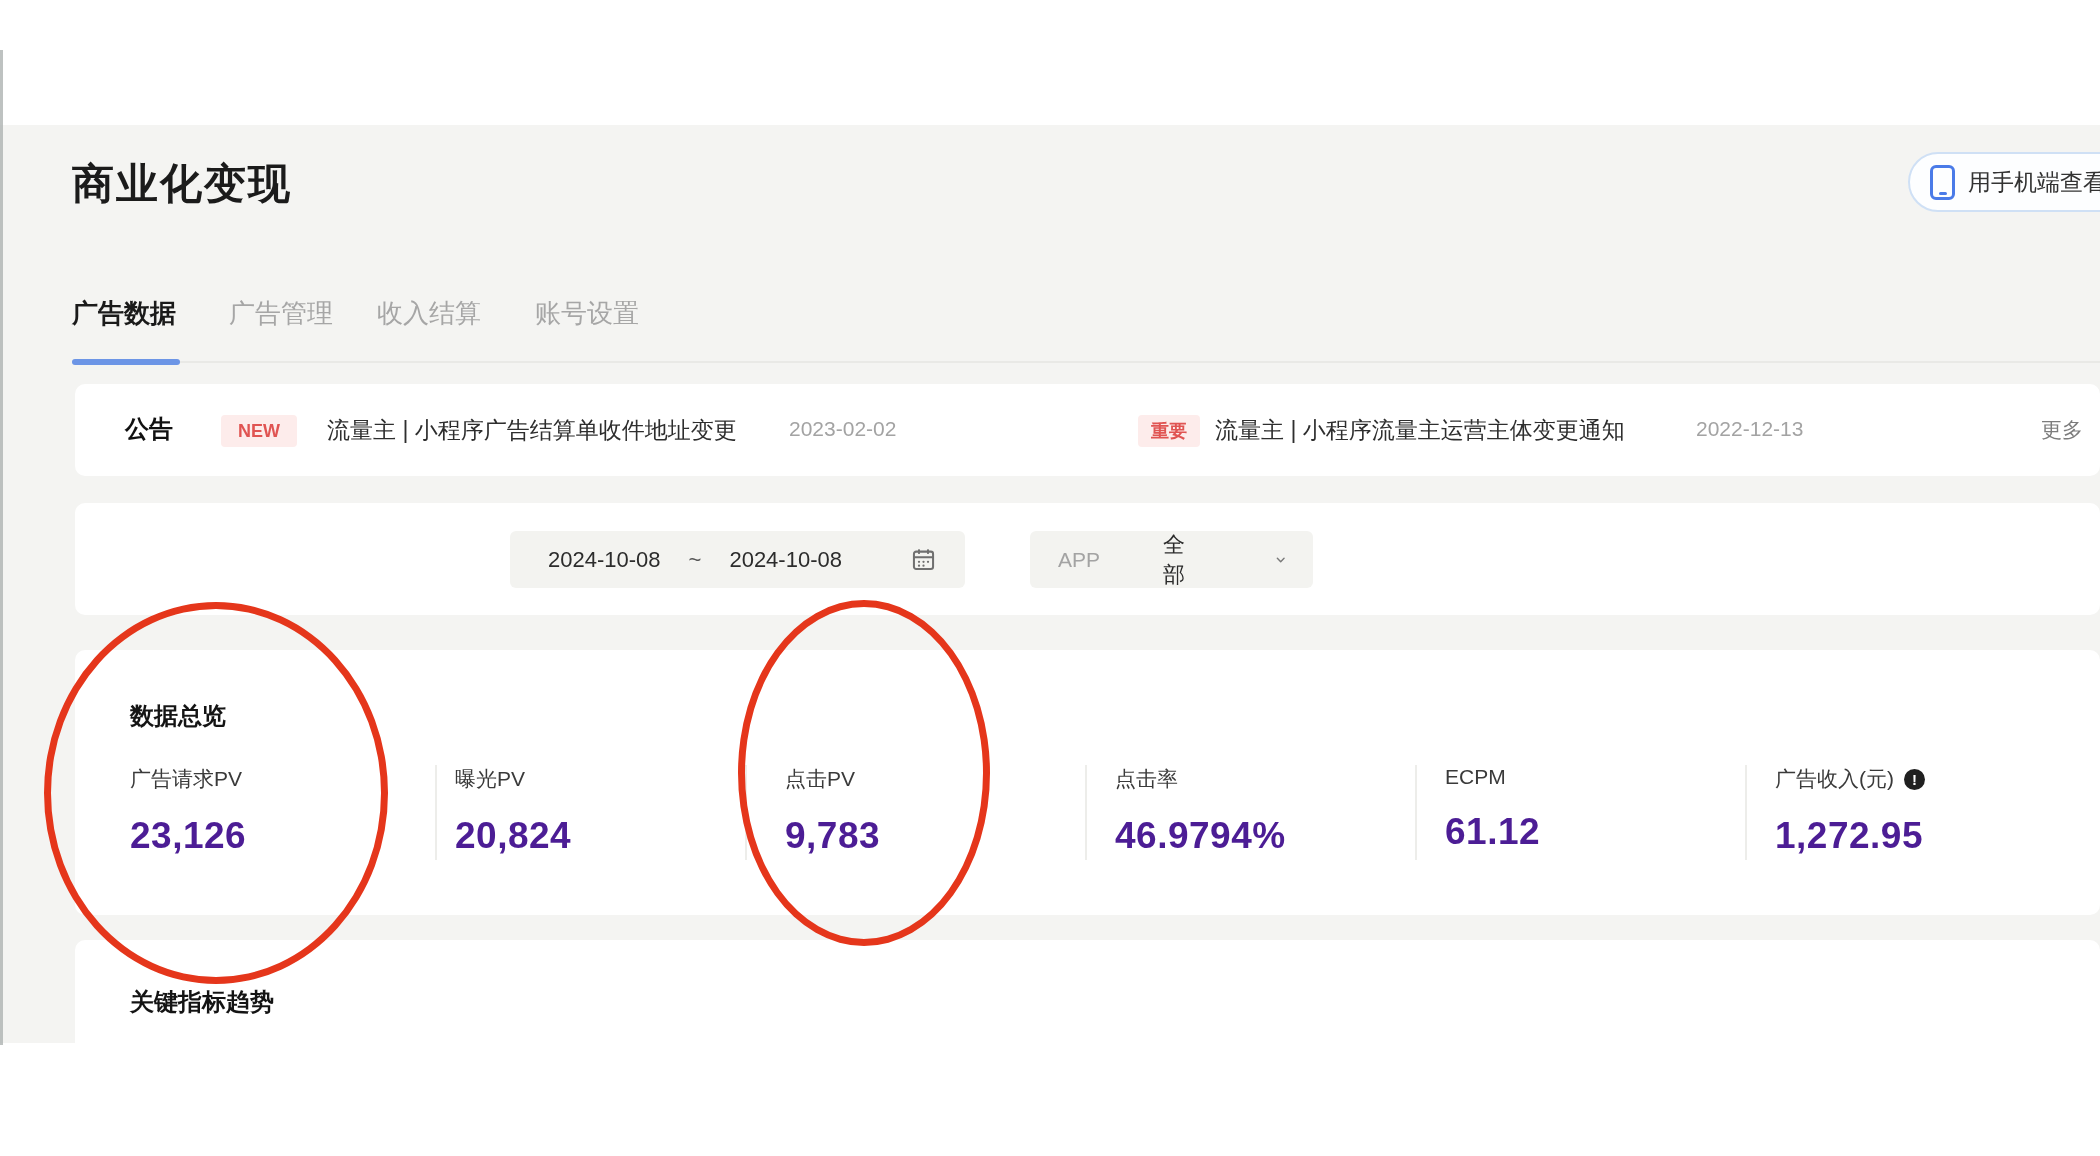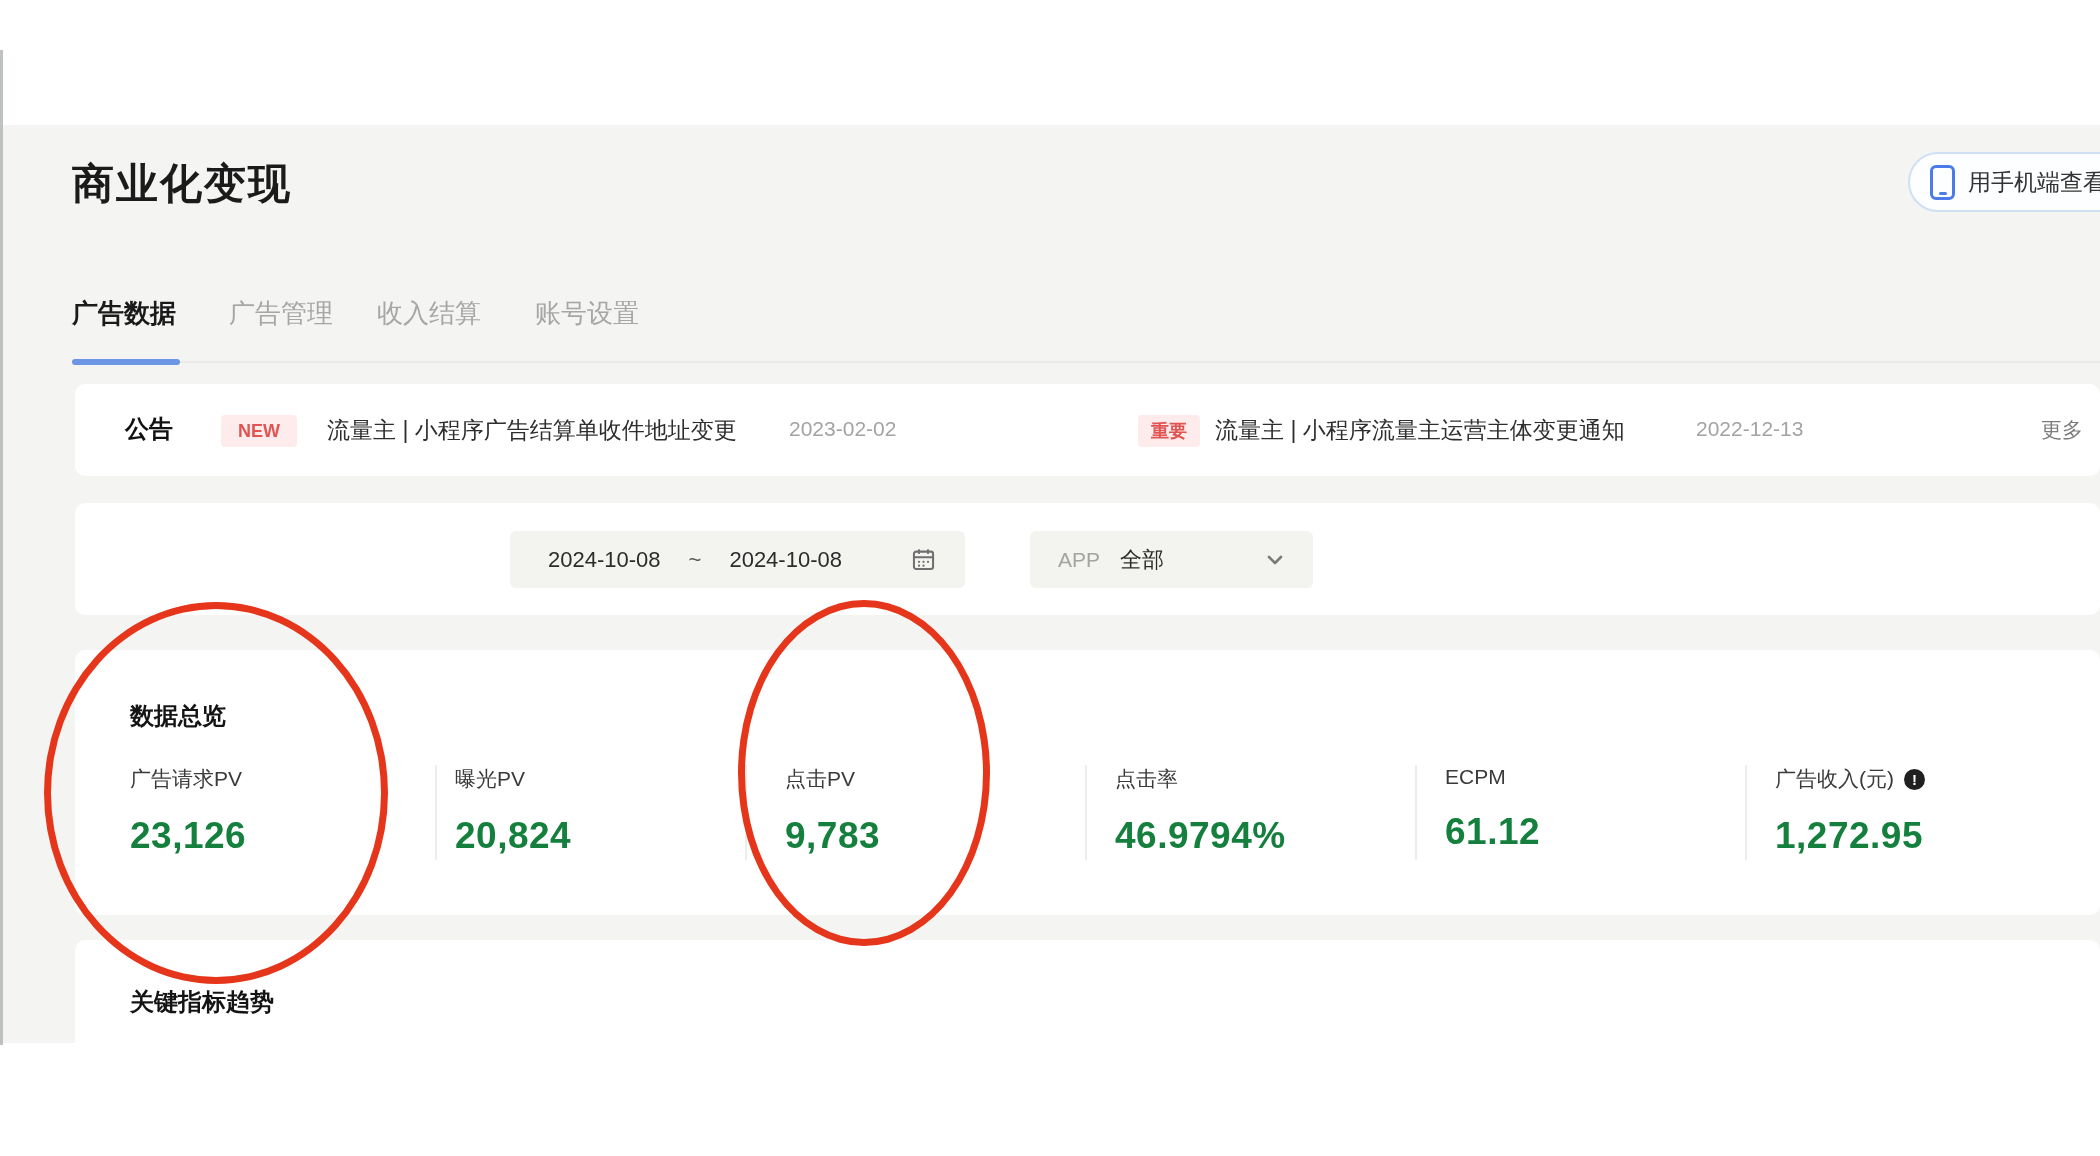--- a/index.html
+++ b/index.html
@@ -51,30 +51,30 @@
   .segmented{position:absolute;left:53px;top:27px;width:360px;height:58px;background:#f3f3f0;
     border-radius:6px;display:flex;align-items:stretch;padding:4px;box-sizing:border-box;}
   .seg{flex:1 1 0;display:flex;align-items:center;justify-content:center;font-size:21px;color:#454545;cursor:pointer;border-radius:4px;white-space:nowrap;}
   .seg.active{background:#ffffff;color:#4a7be8;font-weight:700;flex:0 0 100px;box-shadow:0 1px 3px rgba(0,0,0,.06);}
   .date-range{position:absolute;left:435px;top:28px;width:455px;height:57px;background:#f3f3f0;border-radius:6px;
     display:flex;align-items:center;box-sizing:border-box;padding:0 28px 0 38px;gap:28px;cursor:pointer;}
   .date-range .dt{font-size:22px;color:#2c2c2c;white-space:nowrap;}
   .date-range .tilde{font-size:22px;color:#555;}
   .date-range .spacer{flex:1;}
   .app-select{position:absolute;left:955px;top:28px;width:283px;height:57px;background:#f3f3f0;border-radius:6px;
-    display:flex;align-items:center;box-sizing:border-box;padding:0 26px 0 28px;cursor:pointer;}
+    display:flex;align-items:center;box-sizing:border-box;padding:0 26px 0 28px;cursor:pointer;gap:43px;}
   .app-select .app-label{font-size:21px;color:#a3a3a3;}
   .app-select .app-value{font-size:22px;color:#2b2b2b;margin-left:20px;}
   .app-select .spacer{flex:1;}
 
   
   .ov-title{position:absolute;left:55px;top:50px;font-size:24px;font-weight:700;color:#141414;}
   .metric{position:absolute;top:115px;width:300px;}
   .metric .m-label{font-size:21px;color:#3a3a3a;display:flex;align-items:center;gap:10px;white-space:nowrap;}
-  .metric .m-value{margin-top:22px;font-size:37px;font-weight:700;color:#15803d;letter-spacing:.5px;white-space:nowrap;}
+  .metric .m-value{margin-top:22px;font-size:37px;font-weight:700;color:#4c1d95;letter-spacing:.5px;white-space:nowrap;}
   .divider{position:absolute;top:115px;width:2px;height:95px;background:#ededea;}
   .info-icon{display:inline-flex;width:21px;height:21px;border-radius:50%;background:#202020;color:#fff;
     font-size:15px;font-weight:700;align-items:center;justify-content:center;line-height:1;}
 
   .trend-title{position:absolute;left:55px;top:46px;font-size:24px;font-weight:700;color:#141414;}
 
   
   .ellipse{position:absolute;border:7px solid #e5361b;border-radius:50%;background:transparent;z-index:10;pointer-events:none;}
   .ellipse.e1{left:44px;top:602px;width:330px;height:368px;}
   .ellipse.e2{left:738px;top:600px;width:238px;height:332px;}

